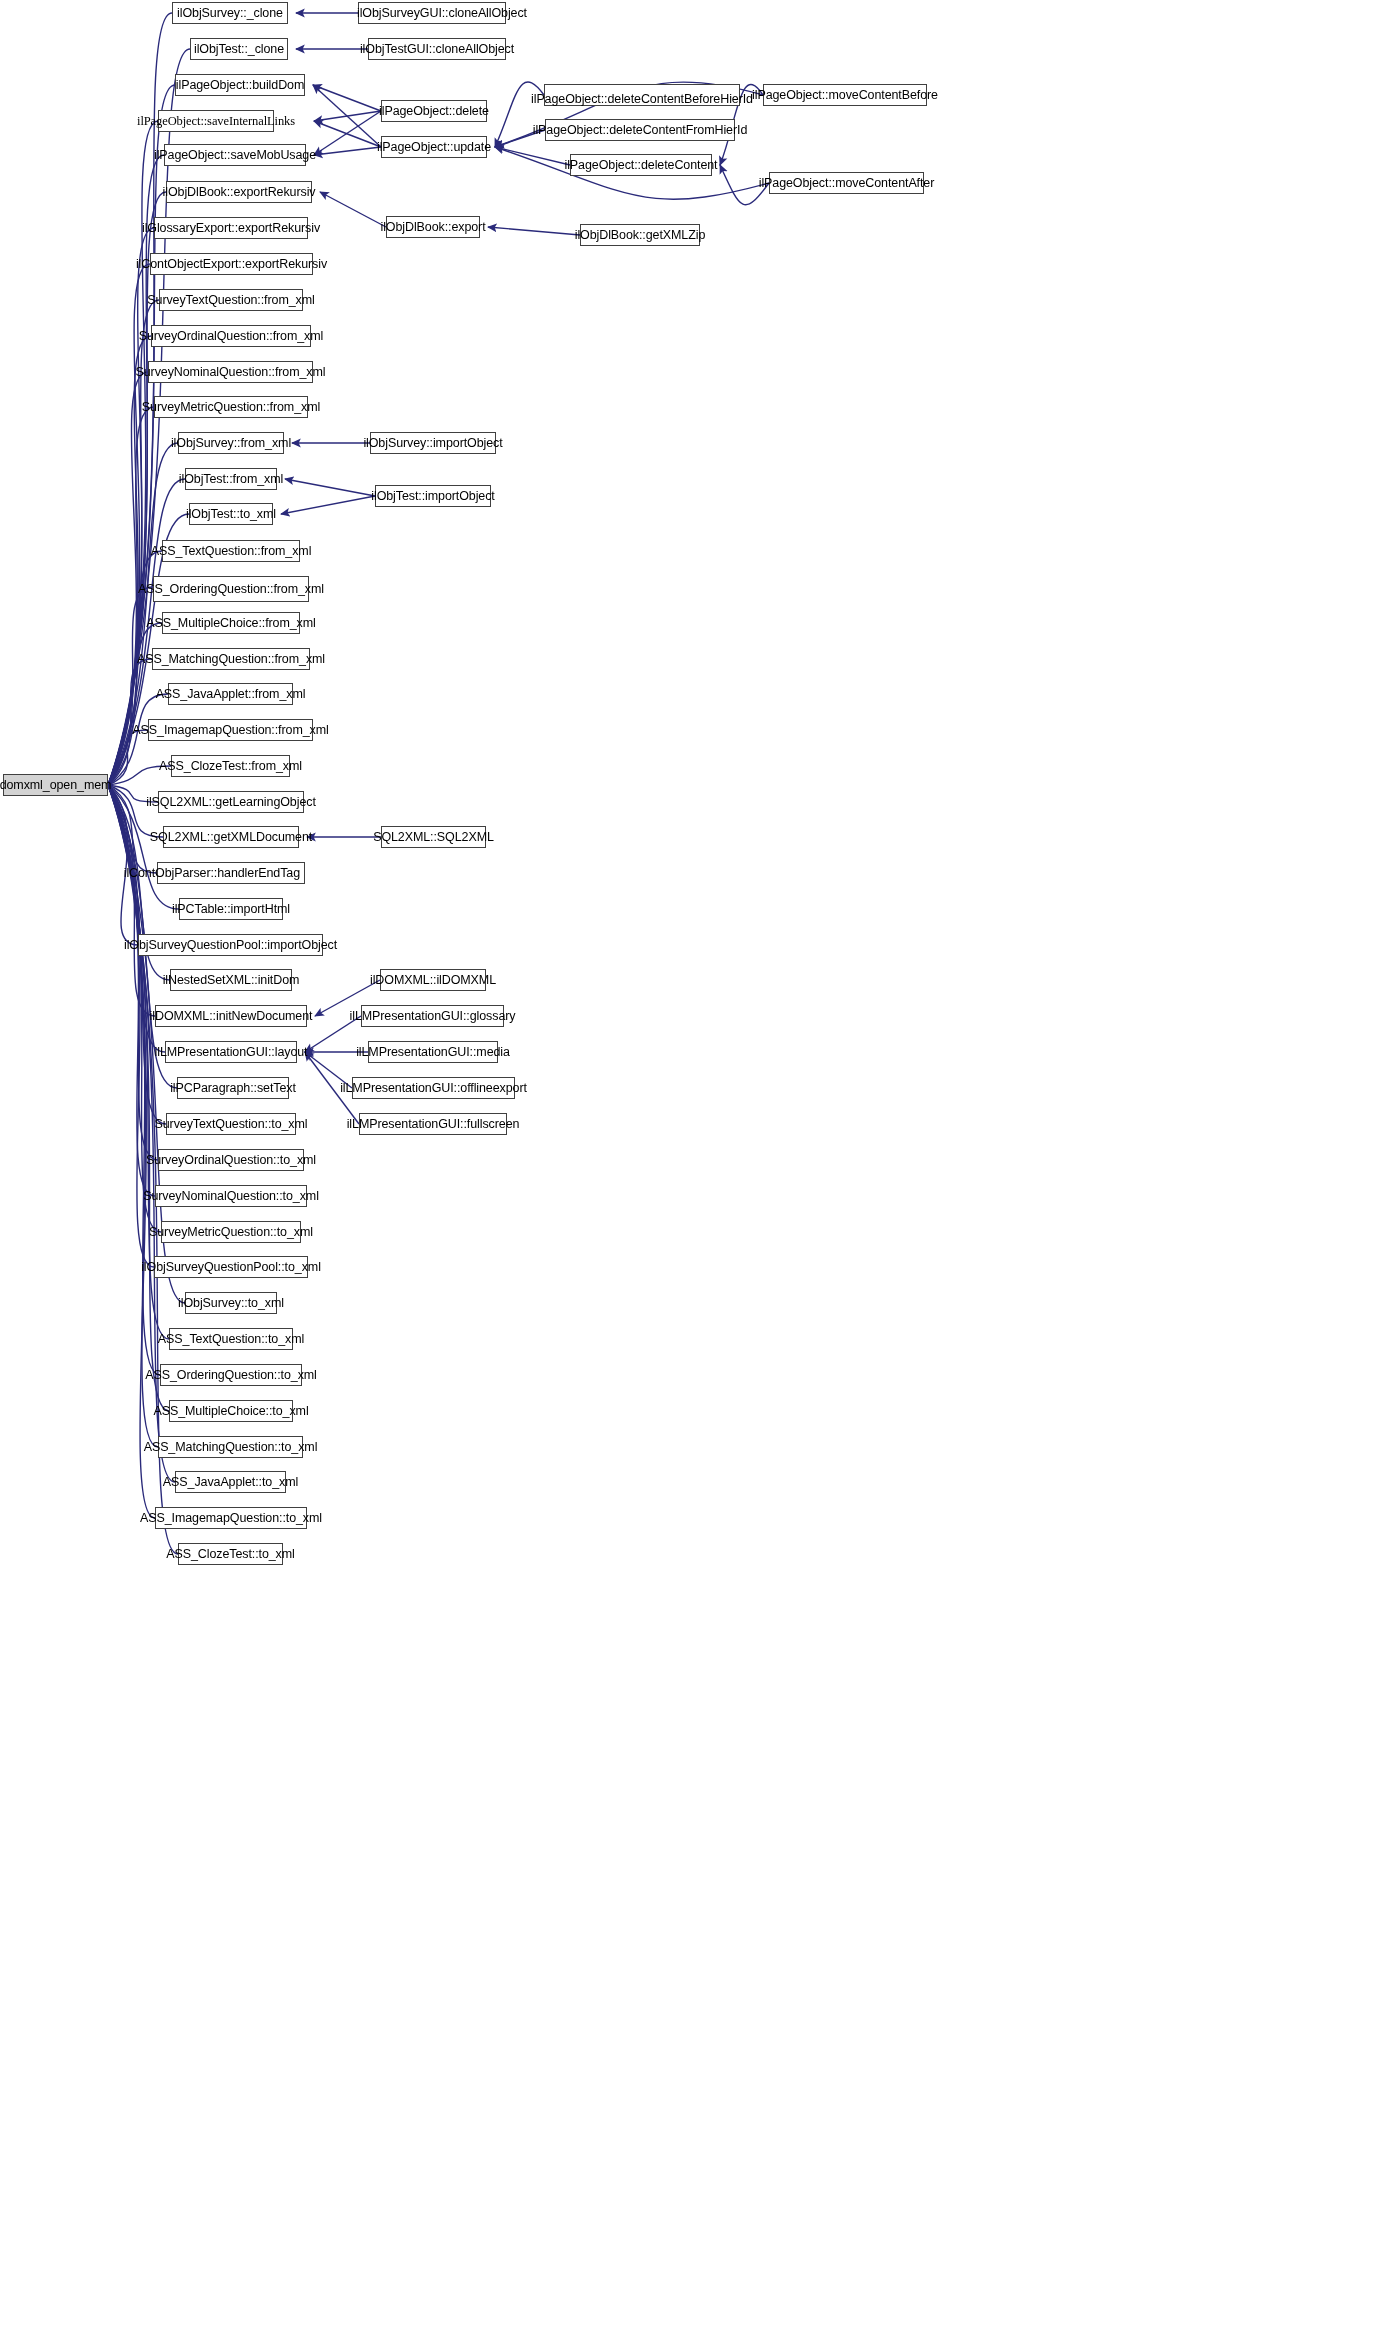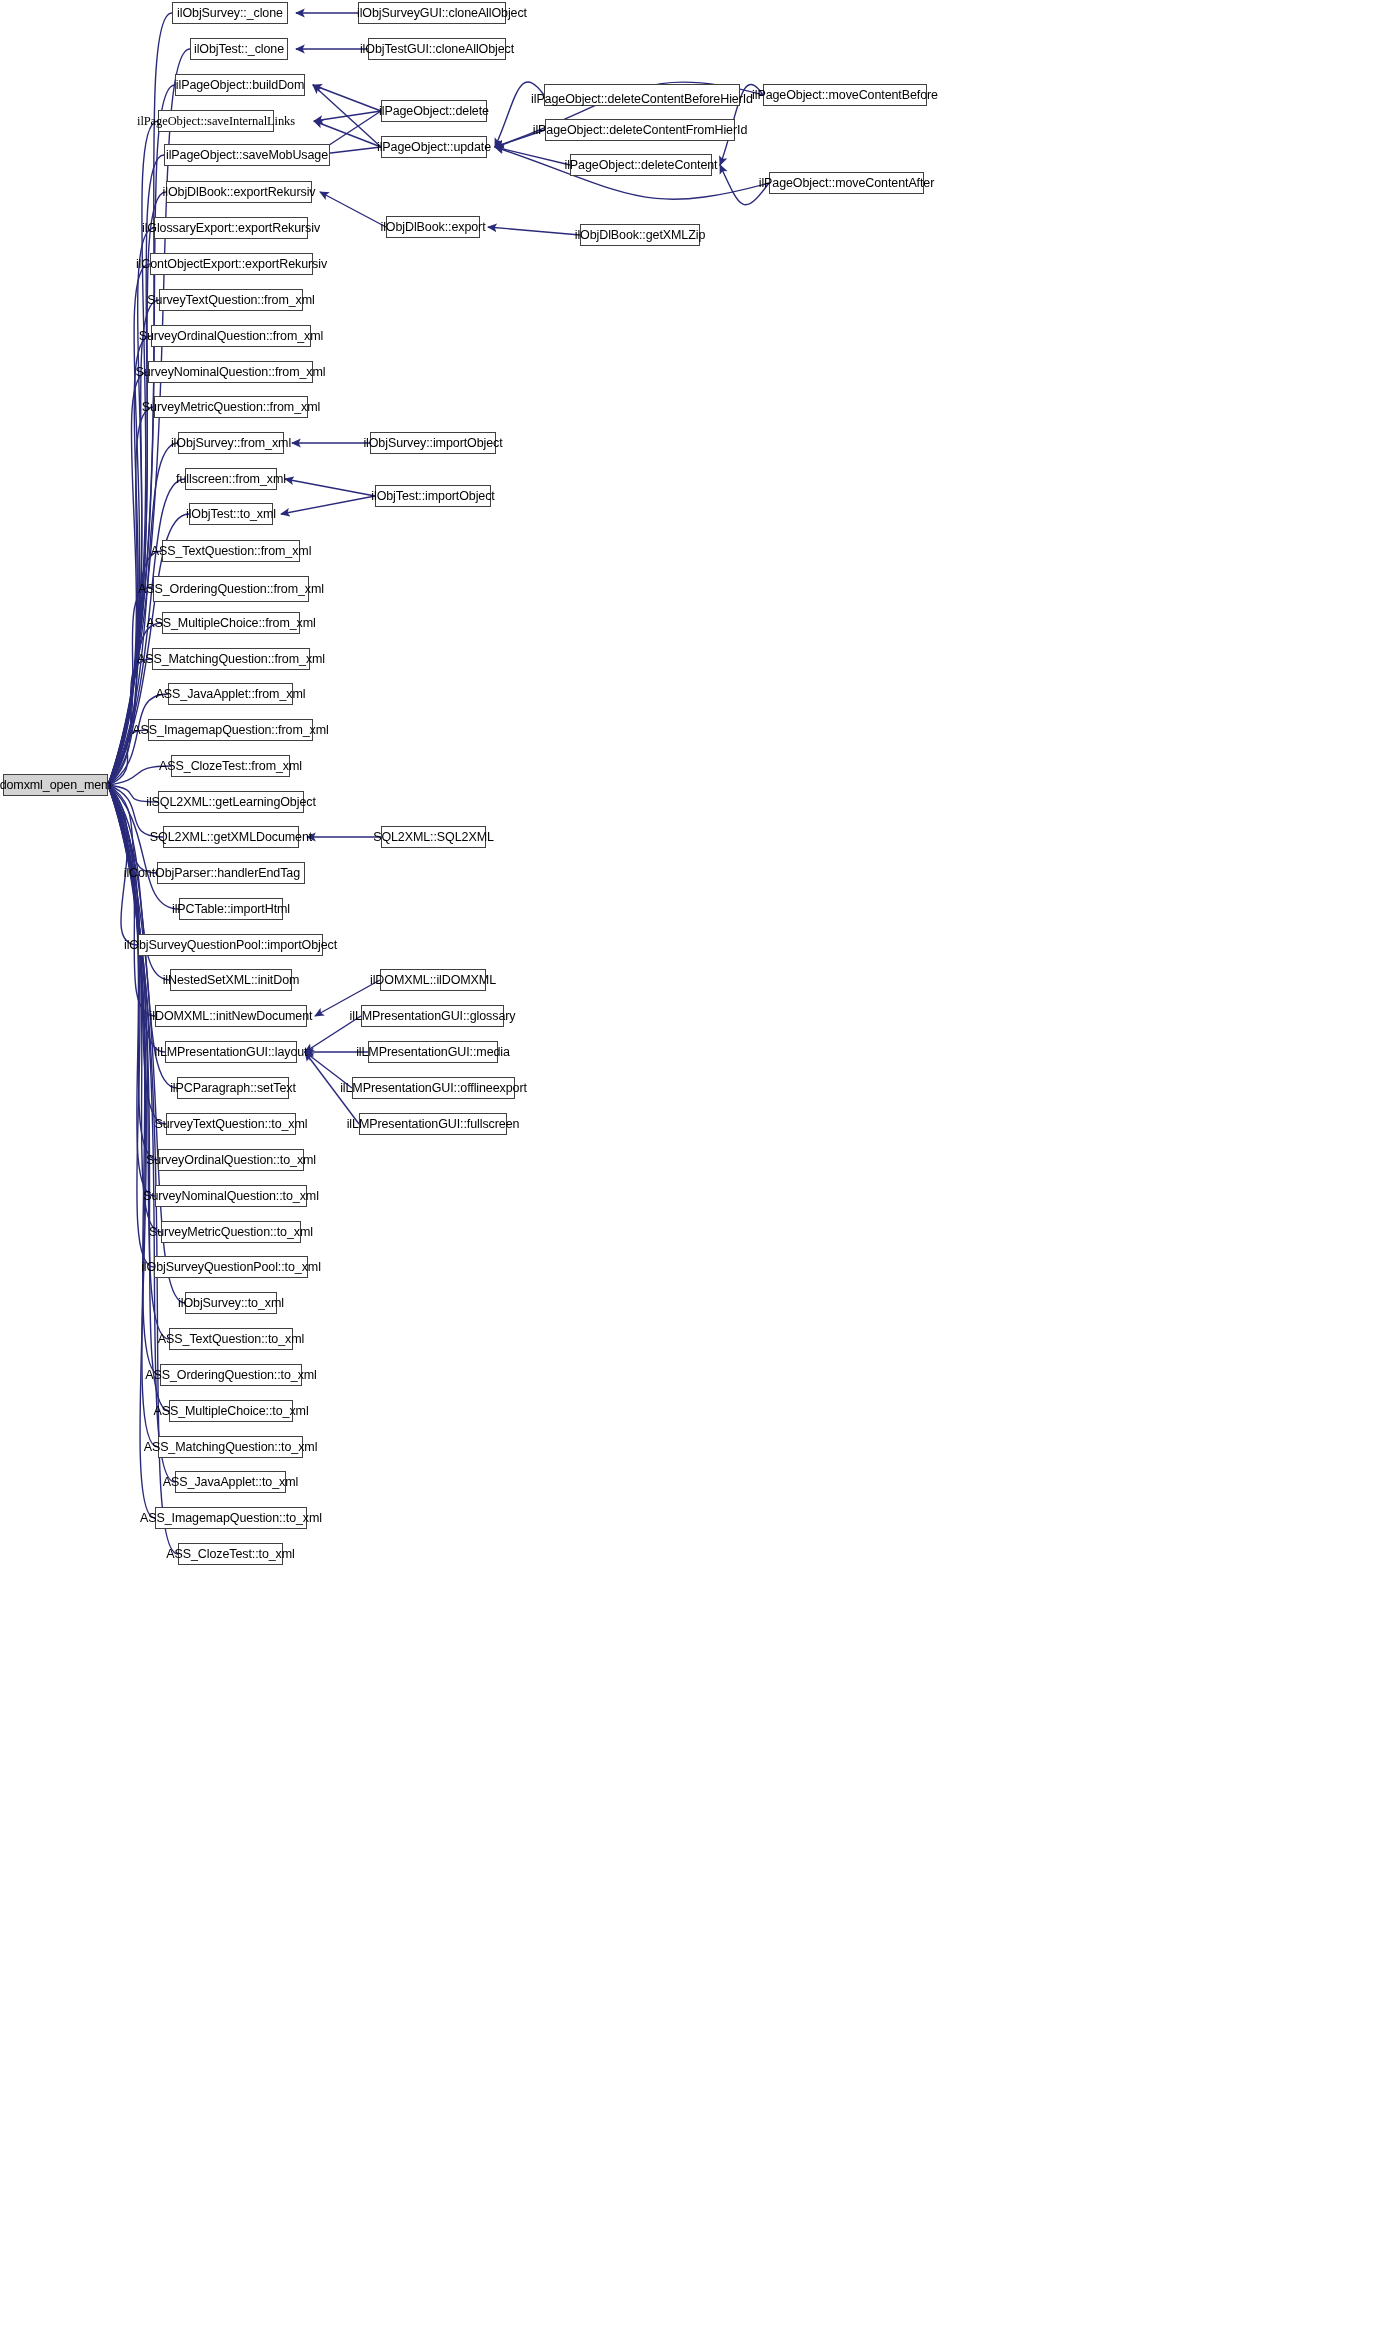--- a/index.html
+++ b/index.html
@@ -146,21 +146,21 @@
       </div>
       <div class="gnode" style="left: 175px; top: 74px; width: 130px; height: 22px;">
         <span class="lbl">ilPageObject::buildDom</span>
       </div>
       <div class="gnode" style="left: 381px; top: 100px; width: 106px; height: 22px;">
         <span class="lbl">ilPageObject::delete</span>
       </div>
       <div class="gnode" style="left: 158px; top: 110px; width: 116px; height: 22px; font-family: Liberation Serif, serif;">
         <span class="lbl">ilPageObject::saveInternalLinks</span>
       </div>
-      <div class="gnode" style="left: 164px; top: 144px; width: 166px; height: 22px;">
+      <div class="gnode" style="left: 164px; top: 144px; width: 142px; height: 22px;">
         <span class="lbl">ilPageObject::saveMobUsage</span>
       </div>
       <div class="gnode" style="left: 381px; top: 136px; width: 106px; height: 22px;">
         <span class="lbl">ilPageObject::update</span>
       </div>
       <div class="gnode" style="left: 544px; top: 84px; width: 196px; height: 22px; align-items: flex-end;">
         <span class="lbl">ilPageObject::deleteContentBeforeHierId</span>
       </div>
       <div class="gnode" style="left: 545px; top: 119px; width: 190px; height: 22px;">
         <span class="lbl">ilPageObject::deleteContentFromHierId</span>
@@ -201,21 +201,21 @@
       <div class="gnode" style="left: 154px; top: 396px; width: 154px; height: 22px;">
         <span class="lbl">SurveyMetricQuestion::from_xml</span>
       </div>
       <div class="gnode" style="left: 178px; top: 432px; width: 106px; height: 22px;">
         <span class="lbl">ilObjSurvey::from_xml</span>
       </div>
       <div class="gnode" style="left: 370px; top: 432px; width: 126px; height: 22px;">
         <span class="lbl">ilObjSurvey::importObject</span>
       </div>
       <div class="gnode" style="left: 185px; top: 468px; width: 92px; height: 22px;">
-        <span class="lbl">fullscreen::from_xml</span>
+        <span class="lbl">ilObjTest::from_xml</span>
       </div>
       <div class="gnode" style="left: 375px; top: 485px; width: 116px; height: 22px;">
         <span class="lbl">ilObjTest::importObject</span>
       </div>
       <div class="gnode" style="left: 189px; top: 503px; width: 84px; height: 22px;">
         <span class="lbl">ilObjTest::to_xml</span>
       </div>
       <div class="gnode" style="left: 162px; top: 540px; width: 138px; height: 22px;">
         <span class="lbl">ASS_TextQuestion::from_xml</span>
       </div>

